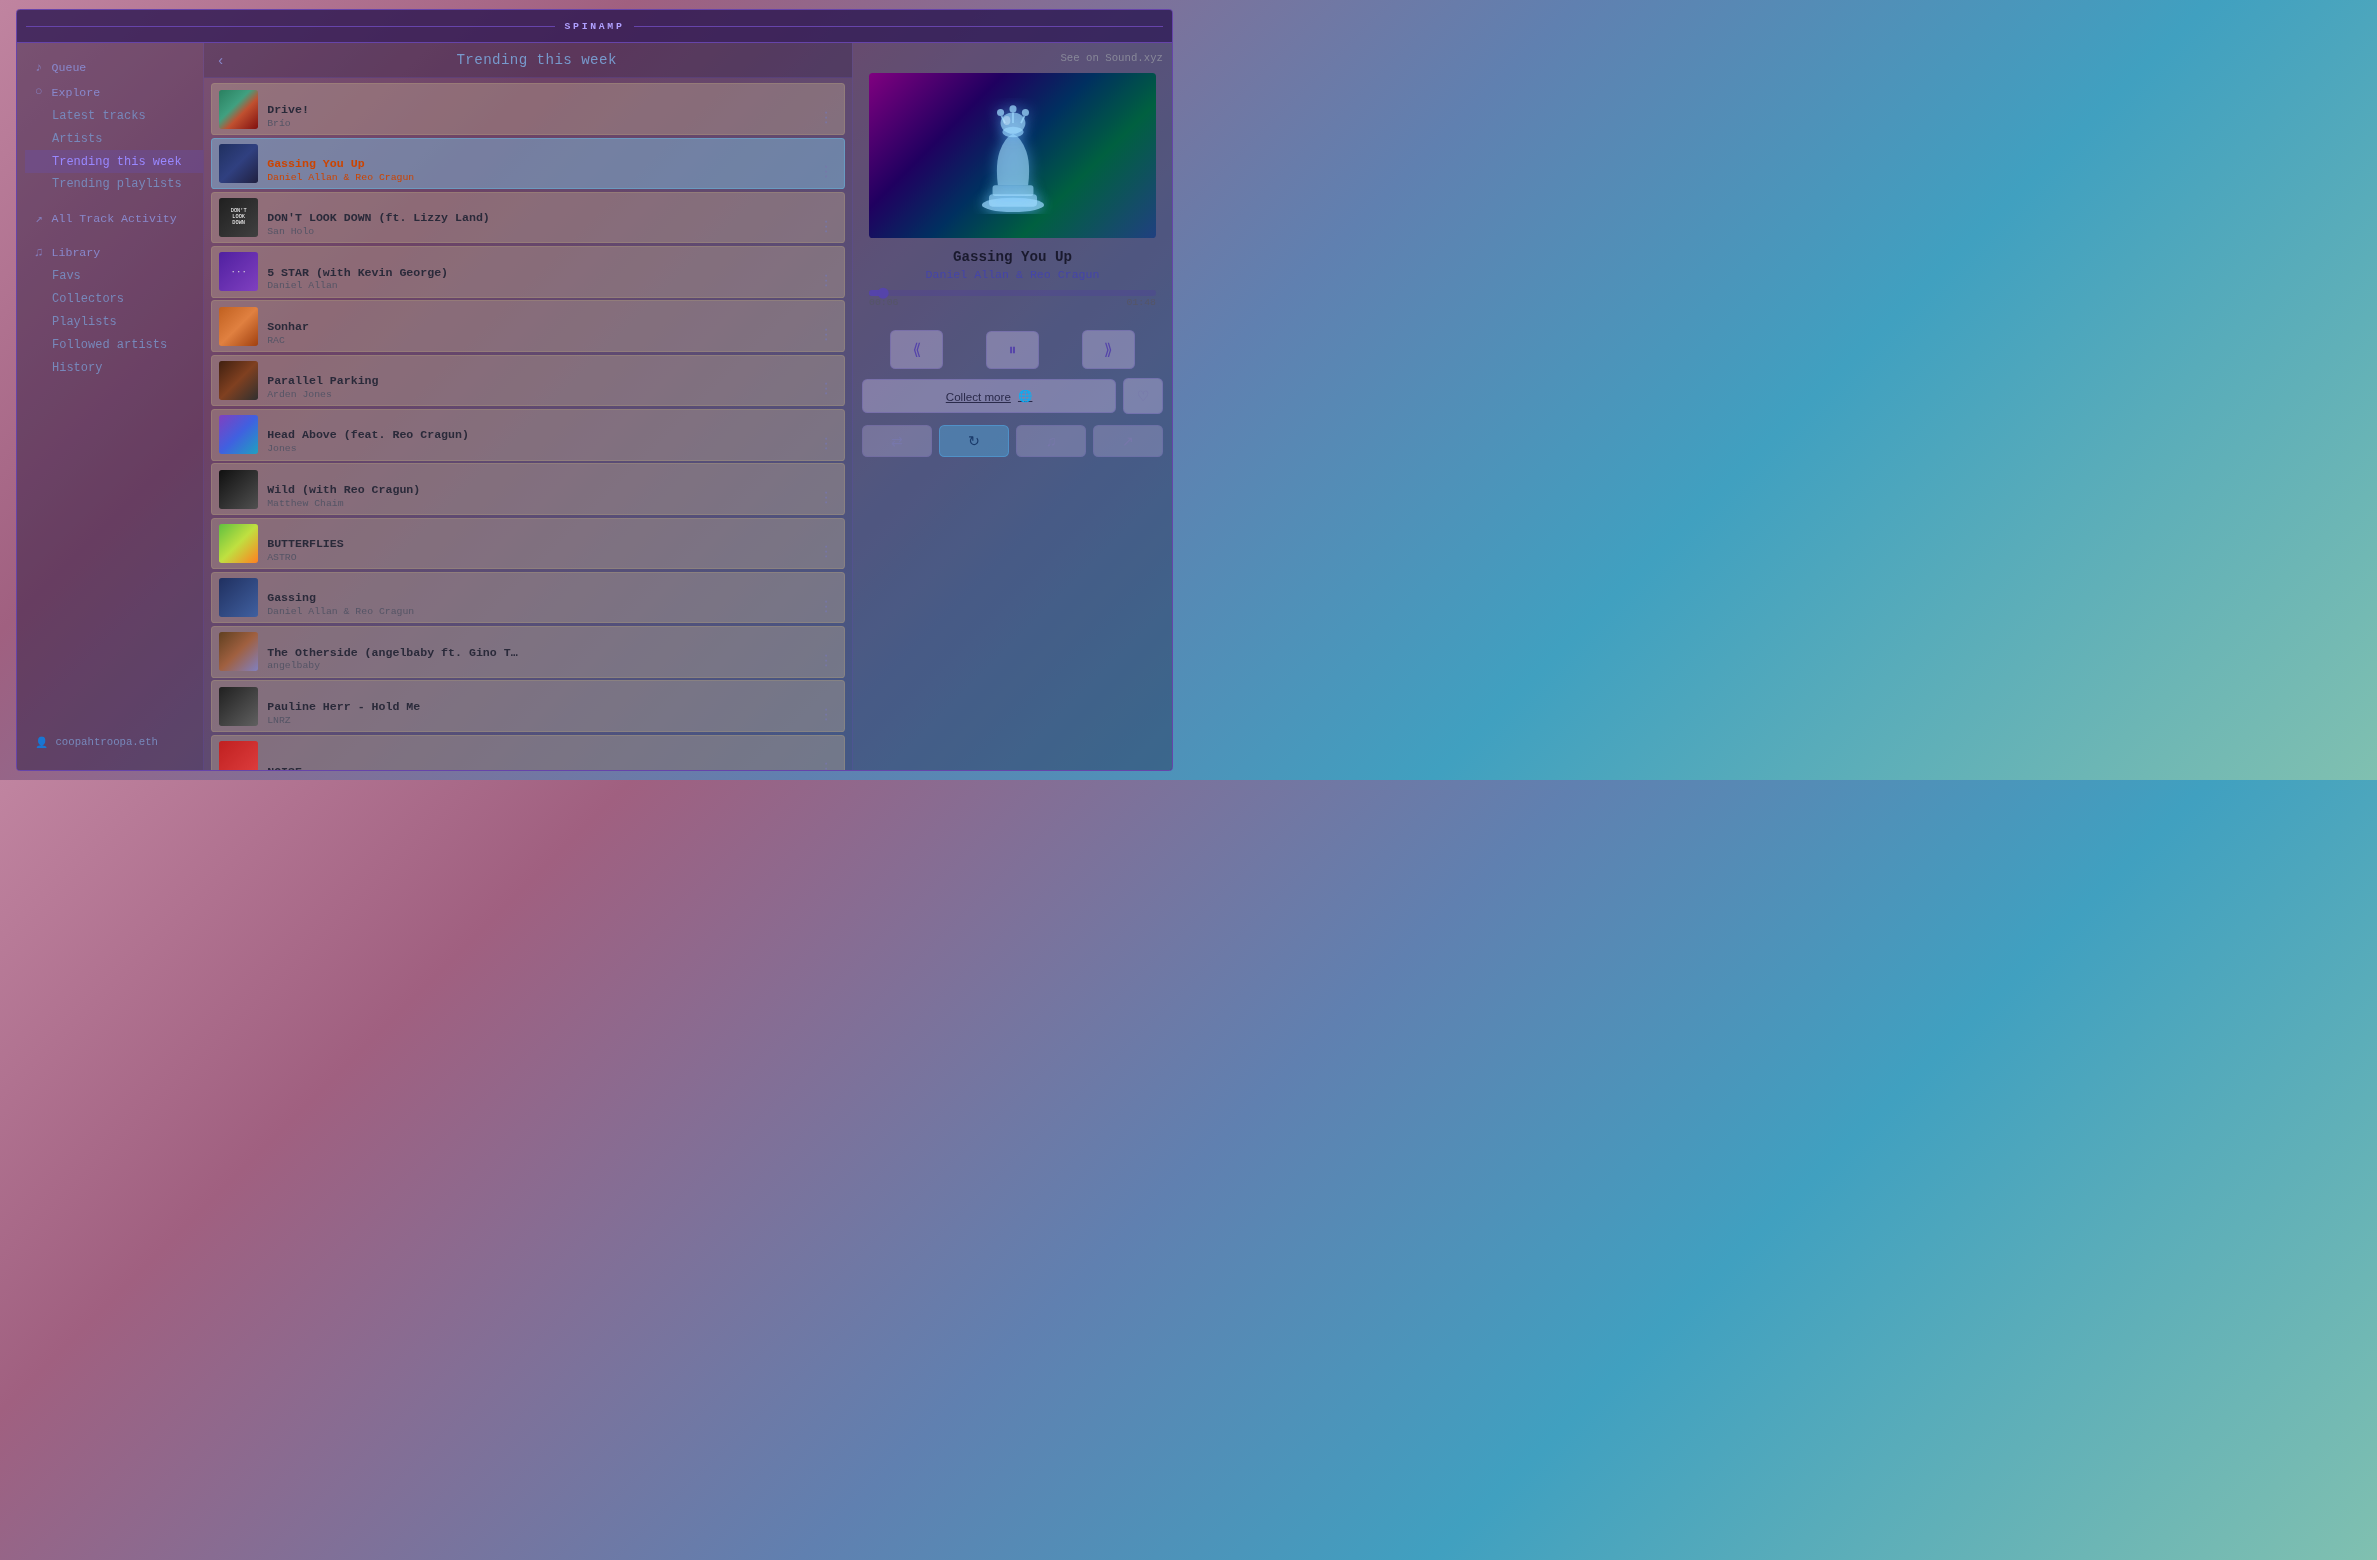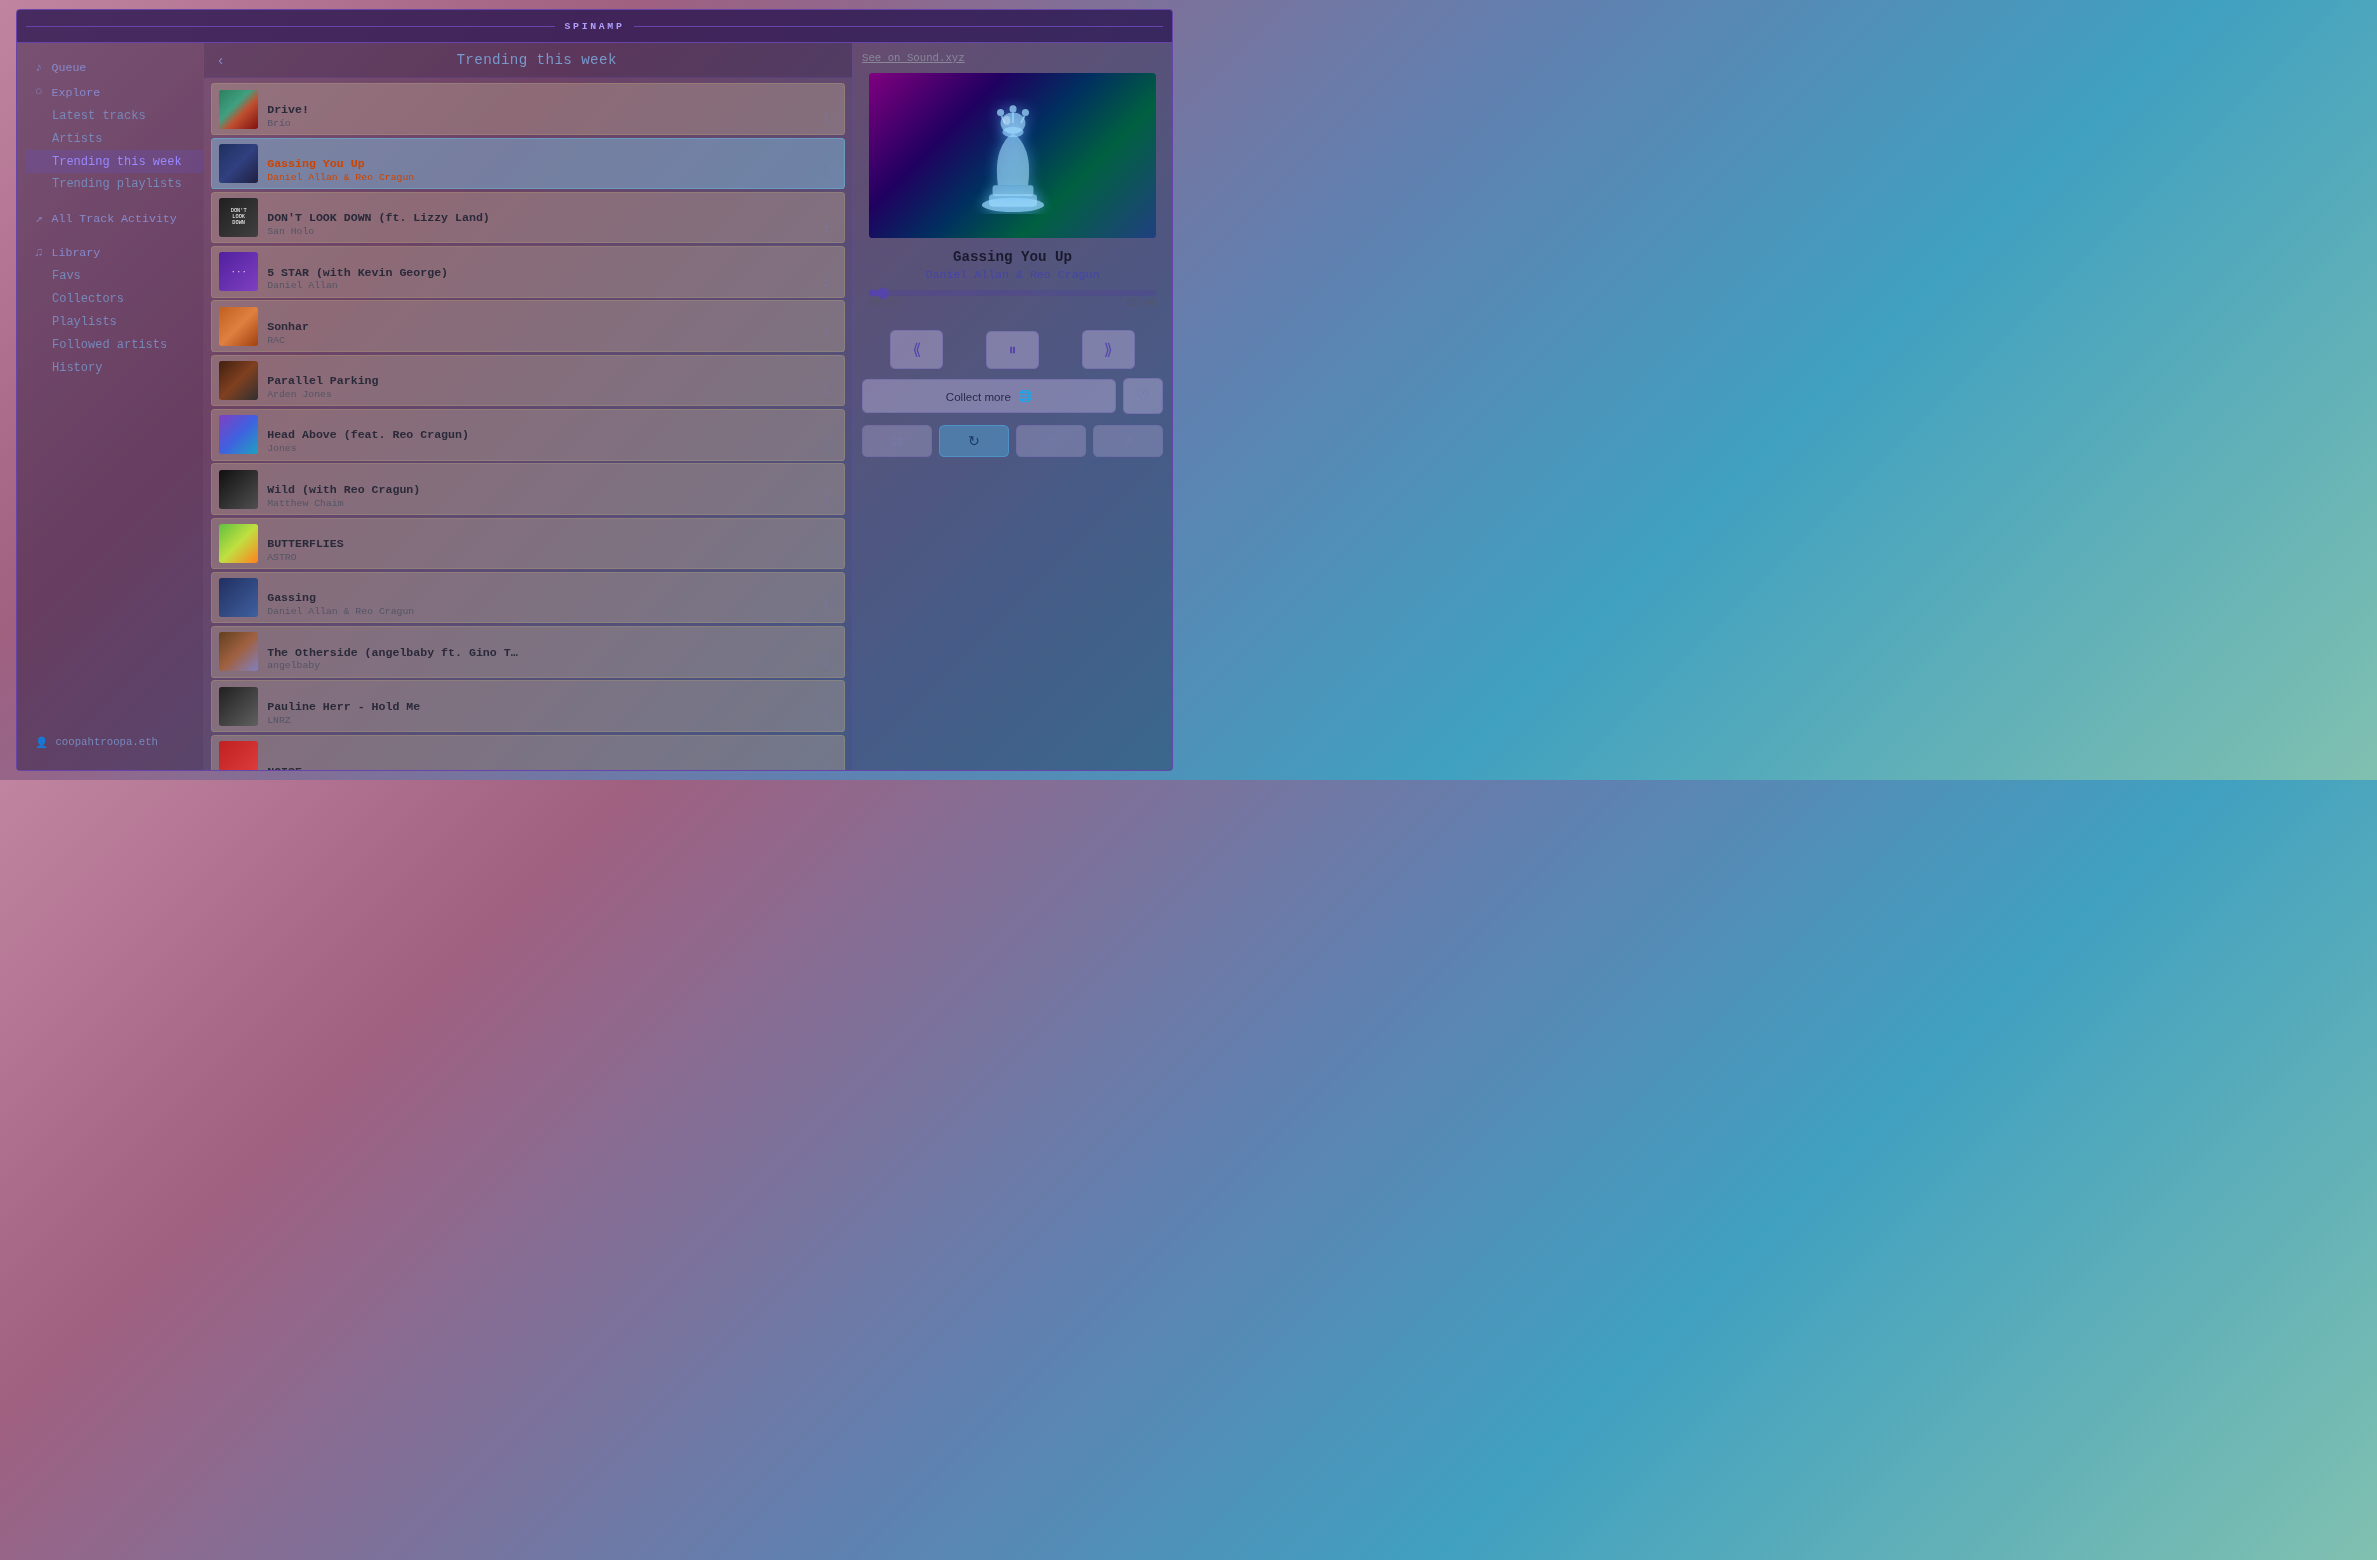--- a/index.html
+++ b/index.html
@@ -230,26 +230,25 @@
     #right-panel {
       width: 319px;
       flex-shrink: 0;
       background: rgba(15,10,40,0.2);
       display: flex;
       flex-direction: column;
       padding: 0;
     }
 
     #see-on-sound {
-      text-align: left;
+      text-align: right;
       padding: 9px;
       color: #888899;
       font-size: 10.7px;
       cursor: pointer;
-      text-decoration: underline;
     }
 
     #album-art-container {
       margin: 0 16px;
       border-radius: 3.6px;
       overflow: hidden;
       height: 165px;
       background: linear-gradient(135deg, #800080 0%, #200060 30%, #003060 50%, #006040 70%, #204080 100%);
       display: flex;
       align-items: center;
@@ -353,20 +352,21 @@
       border: 0.9px solid rgba(100,80,180,0.3);
       border-radius: 5.3px;
       padding: 9px;
       color: #2a2a4a;
       font-size: 11.6px;
       cursor: pointer;
       display: flex;
       align-items: center;
       justify-content: center;
       gap: 7.1px;
+      text-decoration: underline;
     }
 
     #heart-btn {
       background: rgba(200,190,230,0.4);
       border: 0.9px solid rgba(100,80,180,0.3);
       border-radius: 5.3px;
       padding: 9px 12.5px;
       color: #7777aa;
       font-size: 14.2px;
       cursor: pointer;

